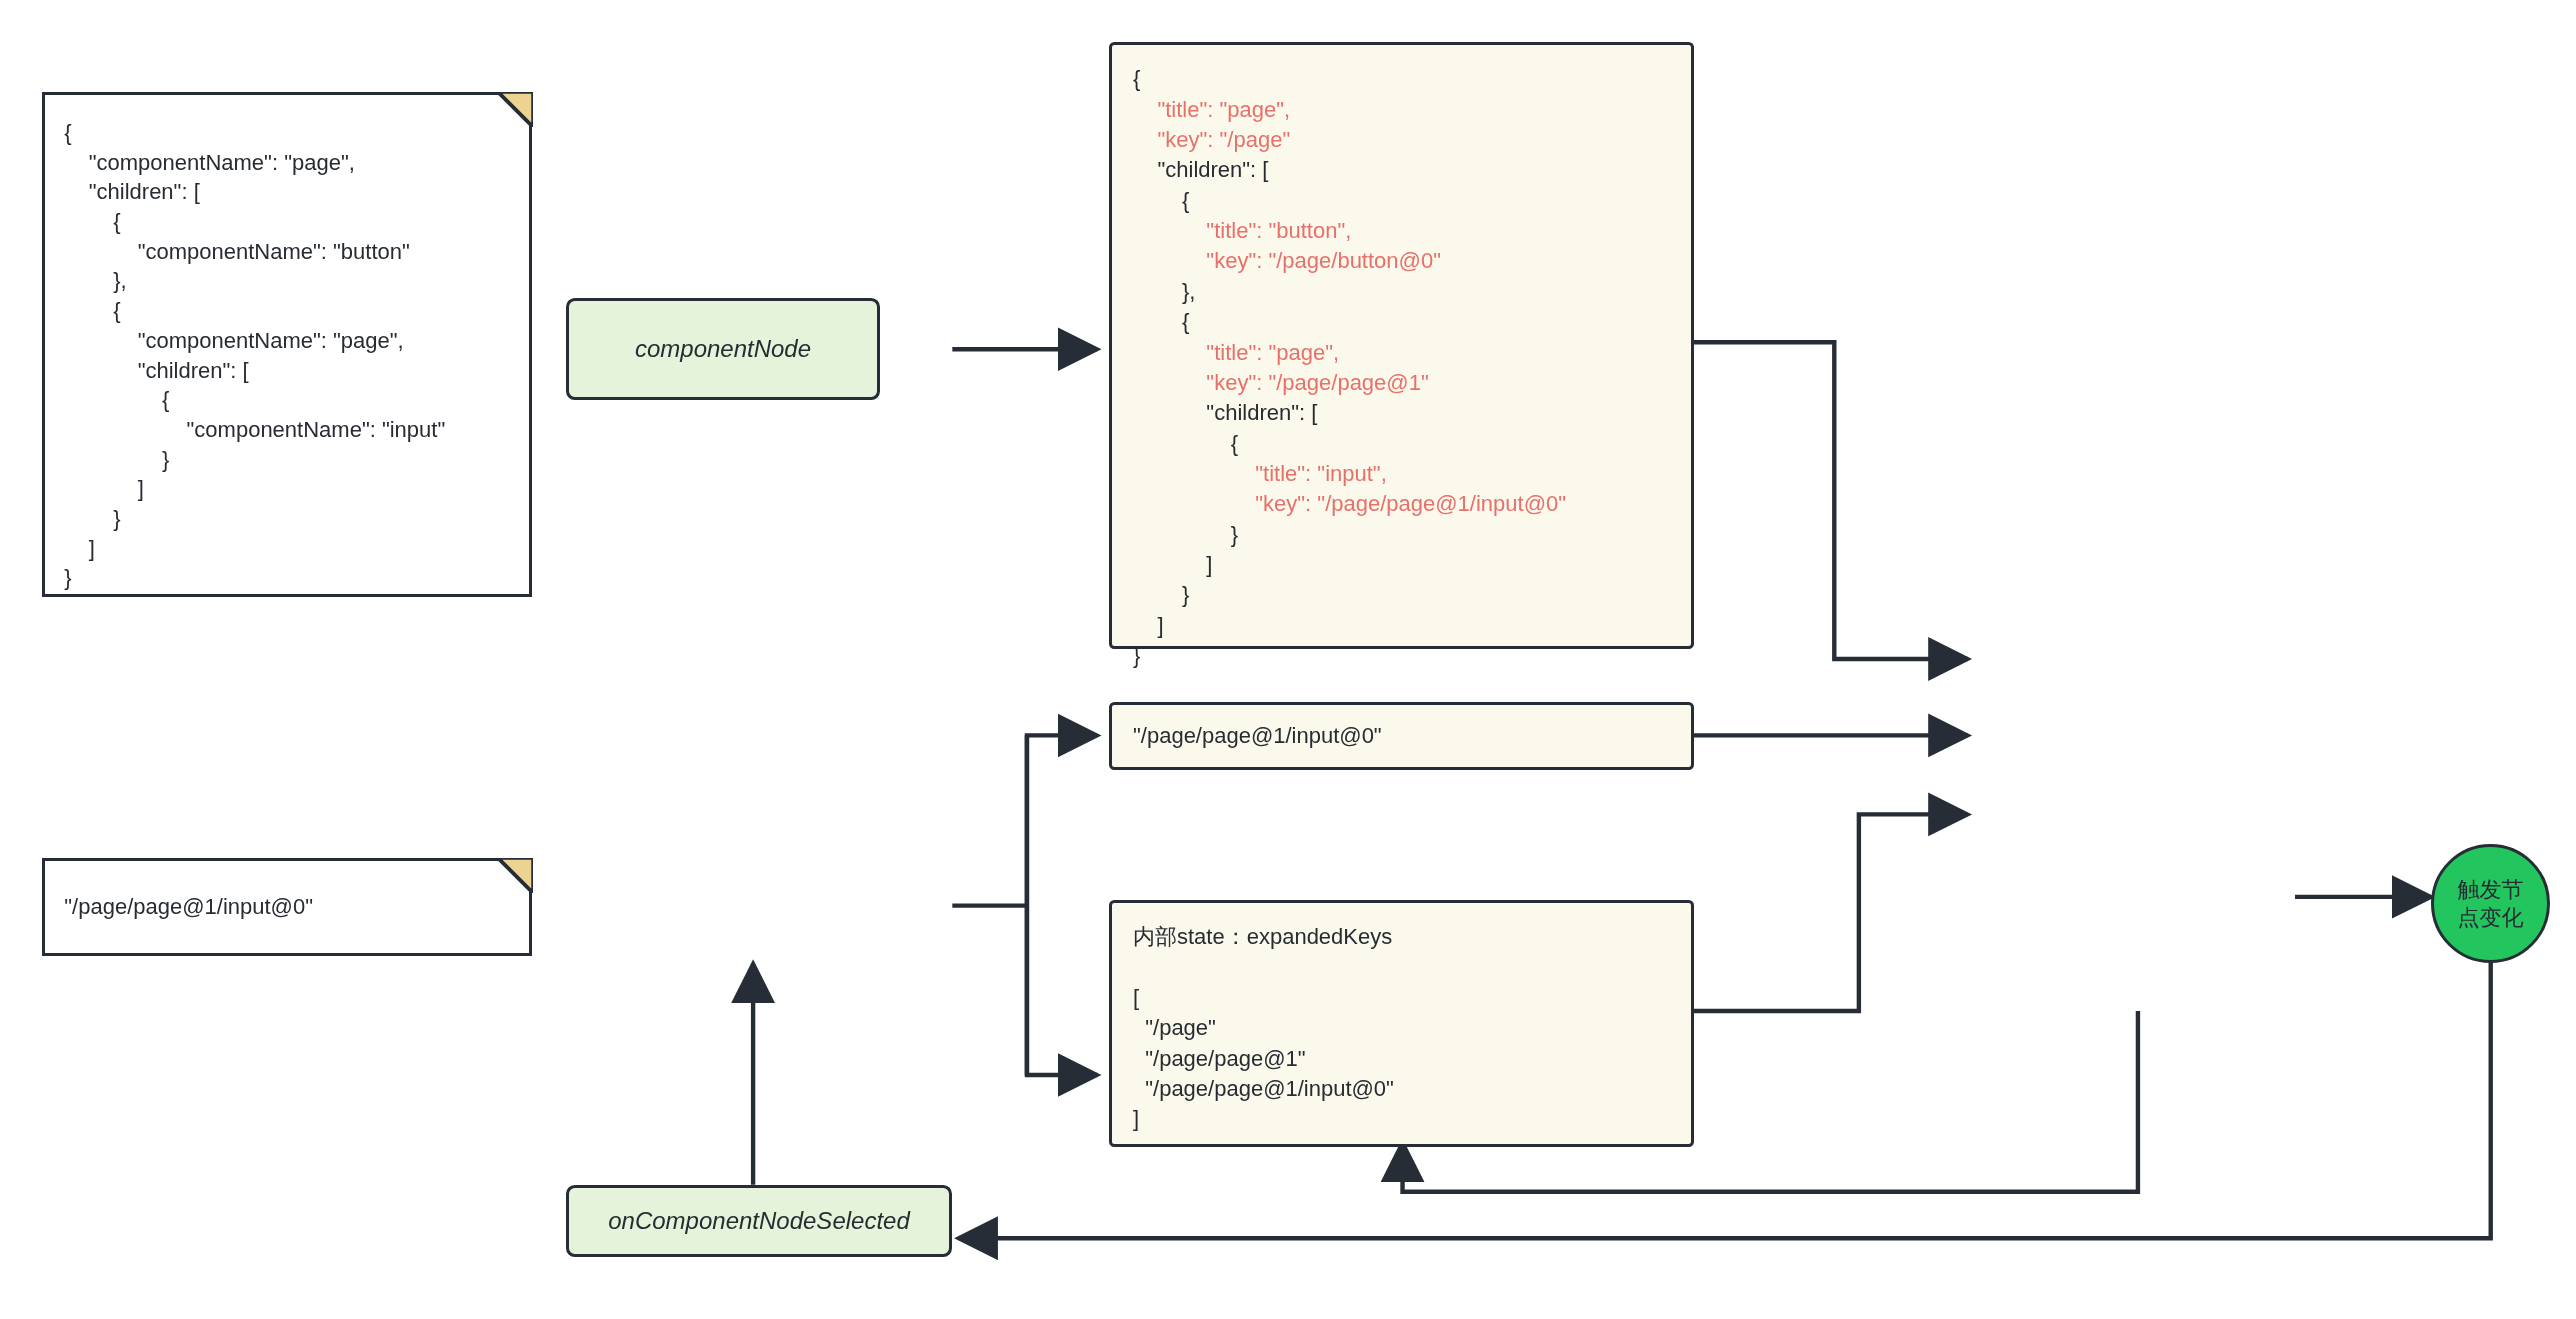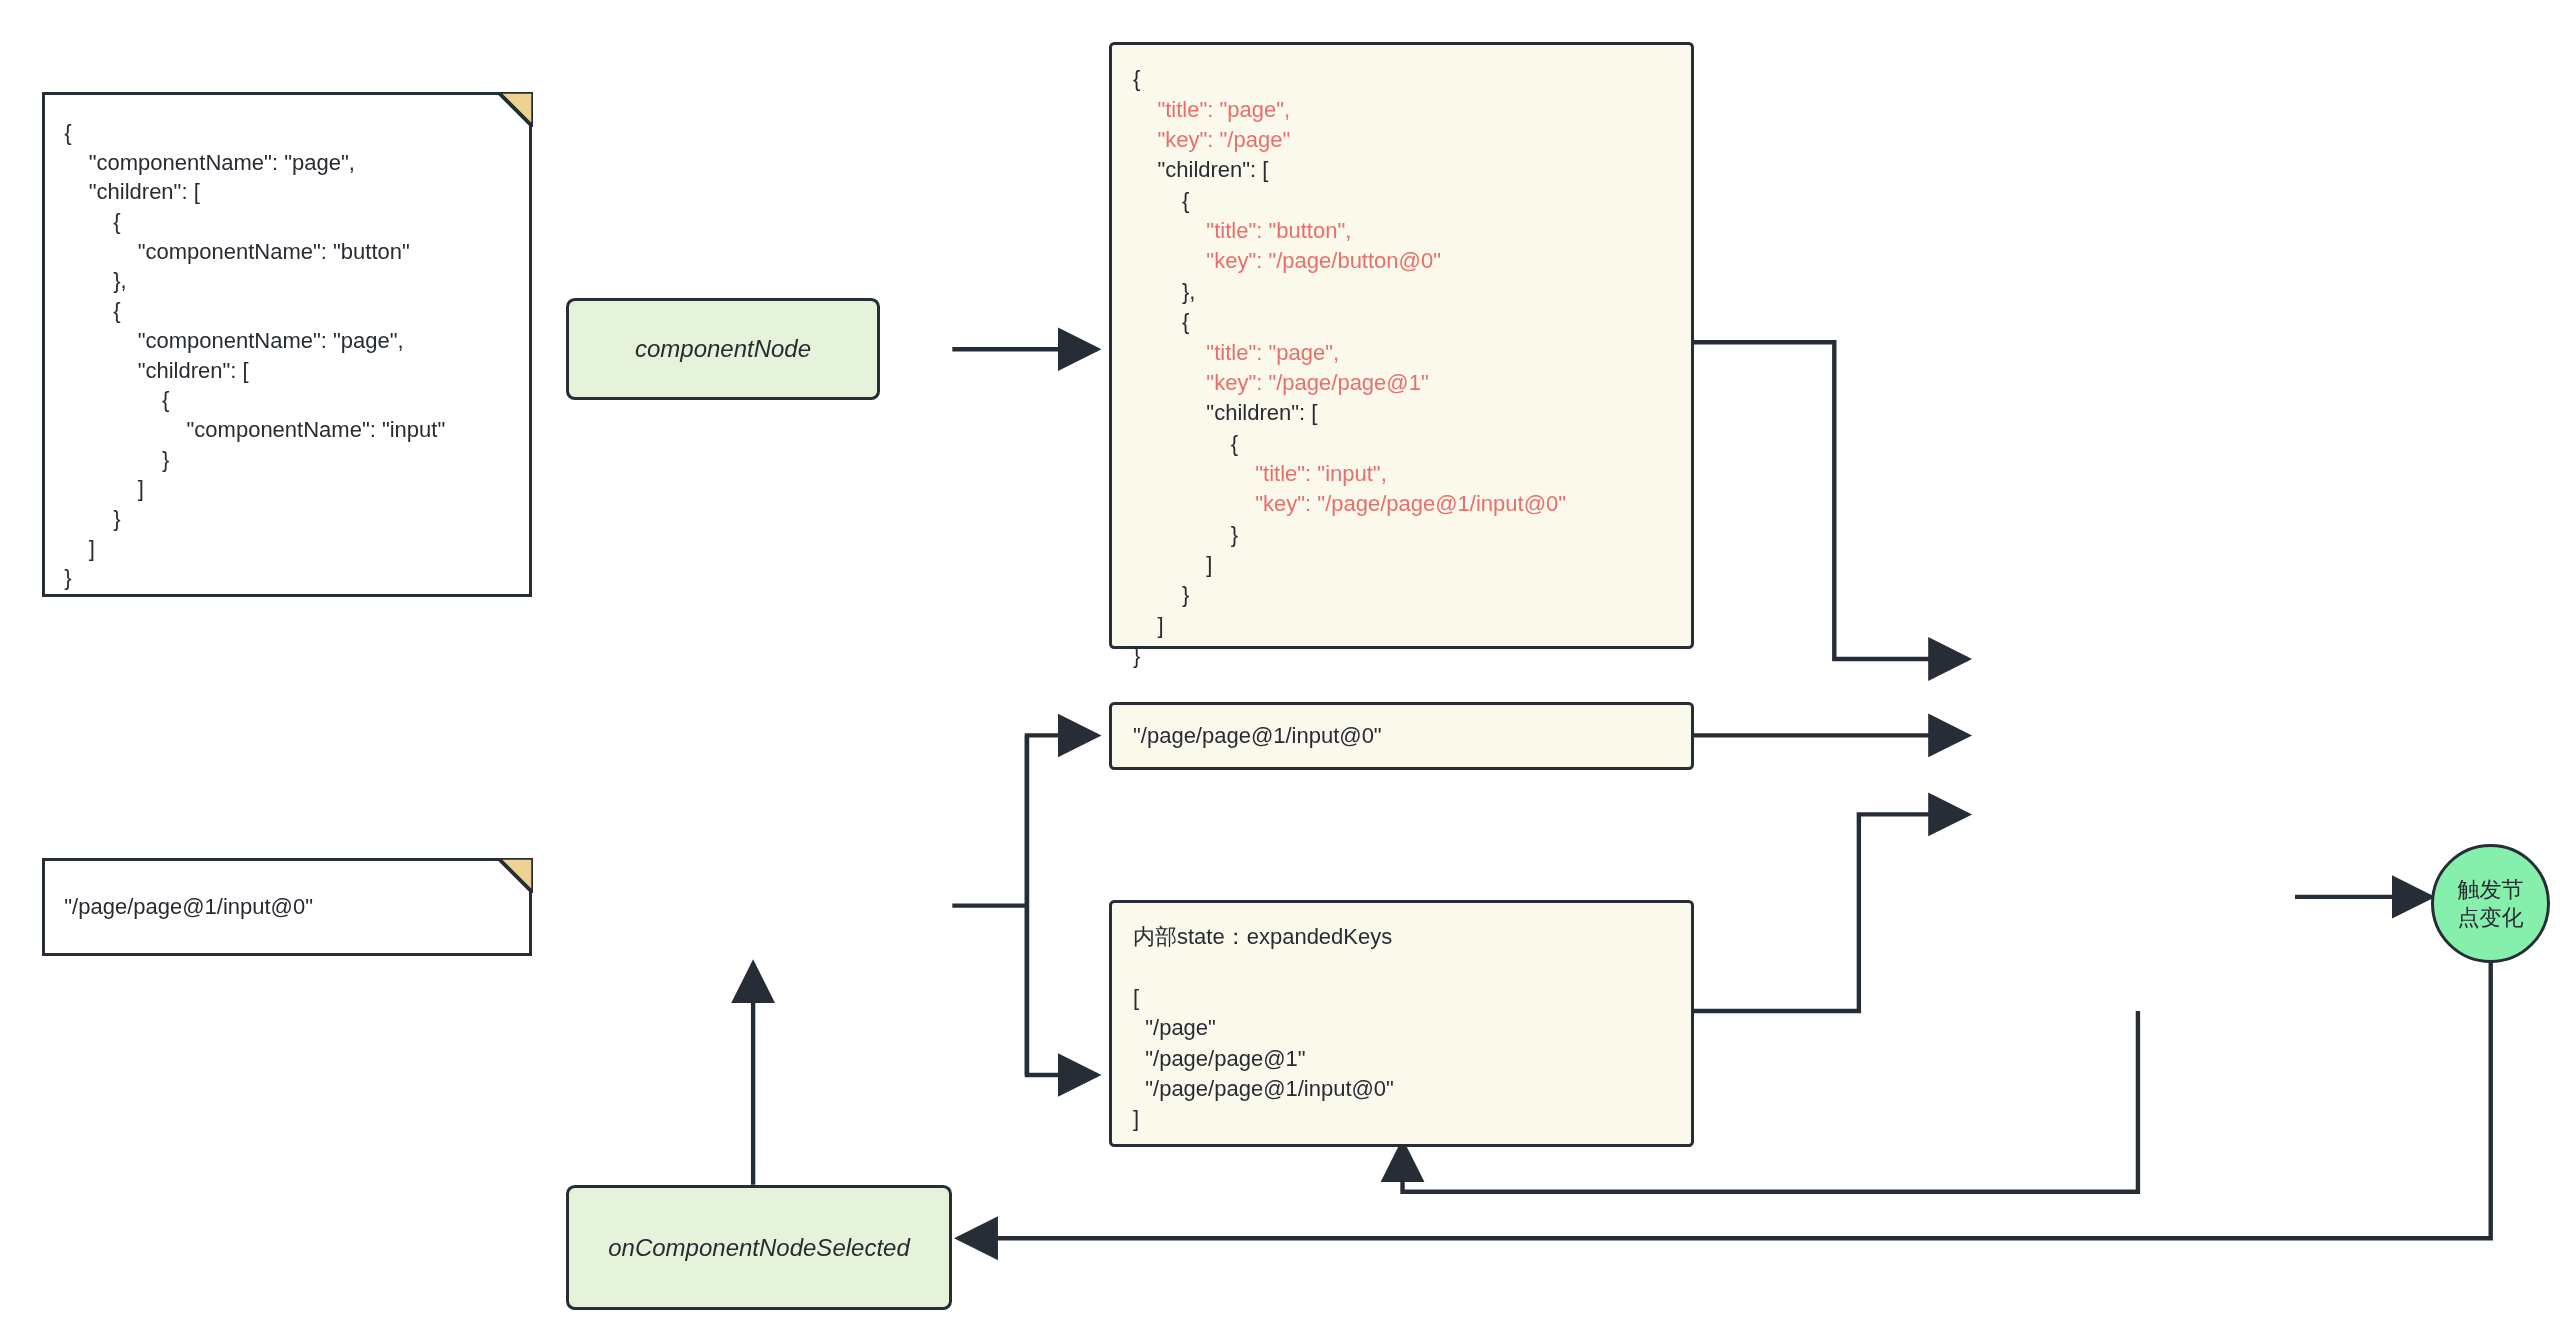--- a/index.html
+++ b/index.html
@@ -126,21 +126,21 @@
     font-size: 23px;
     color: #272c33;
   }
   .prop.rounded { border-radius: 8.8px; }
   .prop.ital { font-style: italic; }
 
   
   .circle {
     border: 3.5px solid #262d37;
     border-radius: 50%;
-    background: #86efac;
+    background: #22c55e;
     box-sizing: border-box;
     display: flex;
     align-items: center;
     justify-content: center;
     text-align: left;
     font-size: 22px;
     line-height: 1.25;
     color: #272c33;
     white-space: pre-line;
   }
@@ -250,21 +250,21 @@
   <div class="node cream" style="left:1109px; top:900px; width:585px; height:247px;">
     <div class="code">内部state：expandedKeys
 
 [
   "/page"
   "/page/page@1"
   "/page/page@1/input@0"
 ]</div>
   </div>
 
-  <div class="node green" style="left:566px; top:1185px; width:386px; height:125px;">
+  <div class="node green" style="left:566px; top:1185px; width:386px; height:72px;">
     <span>onComponentNodeSelected</span>
   </div>
 
 
   <div class="node circle" style="left:2431px; top:844px; width:119px; height:119px;">
     <span>触发节
 点变化</span>
   </div>
 
 </div>

